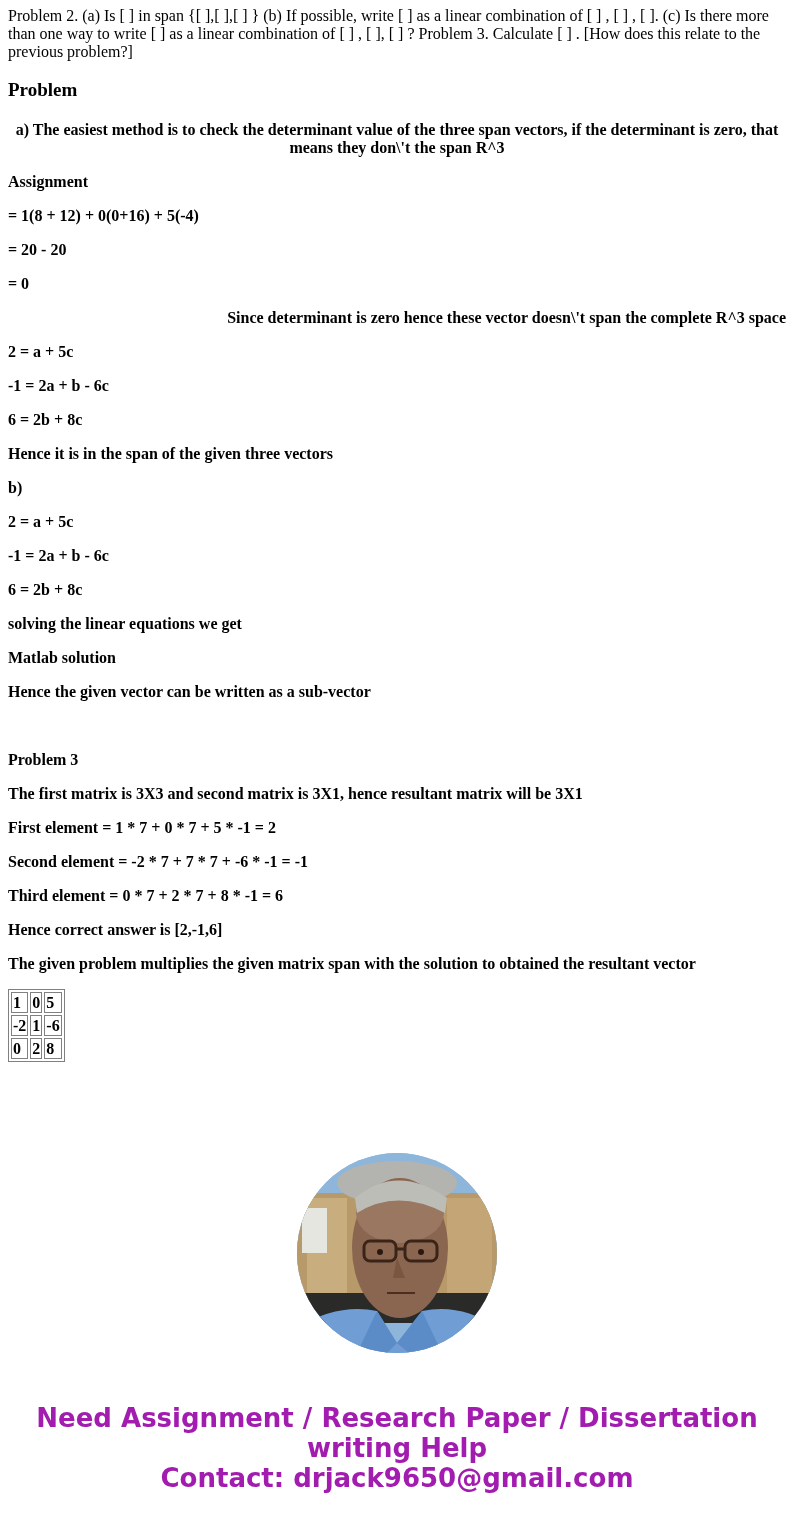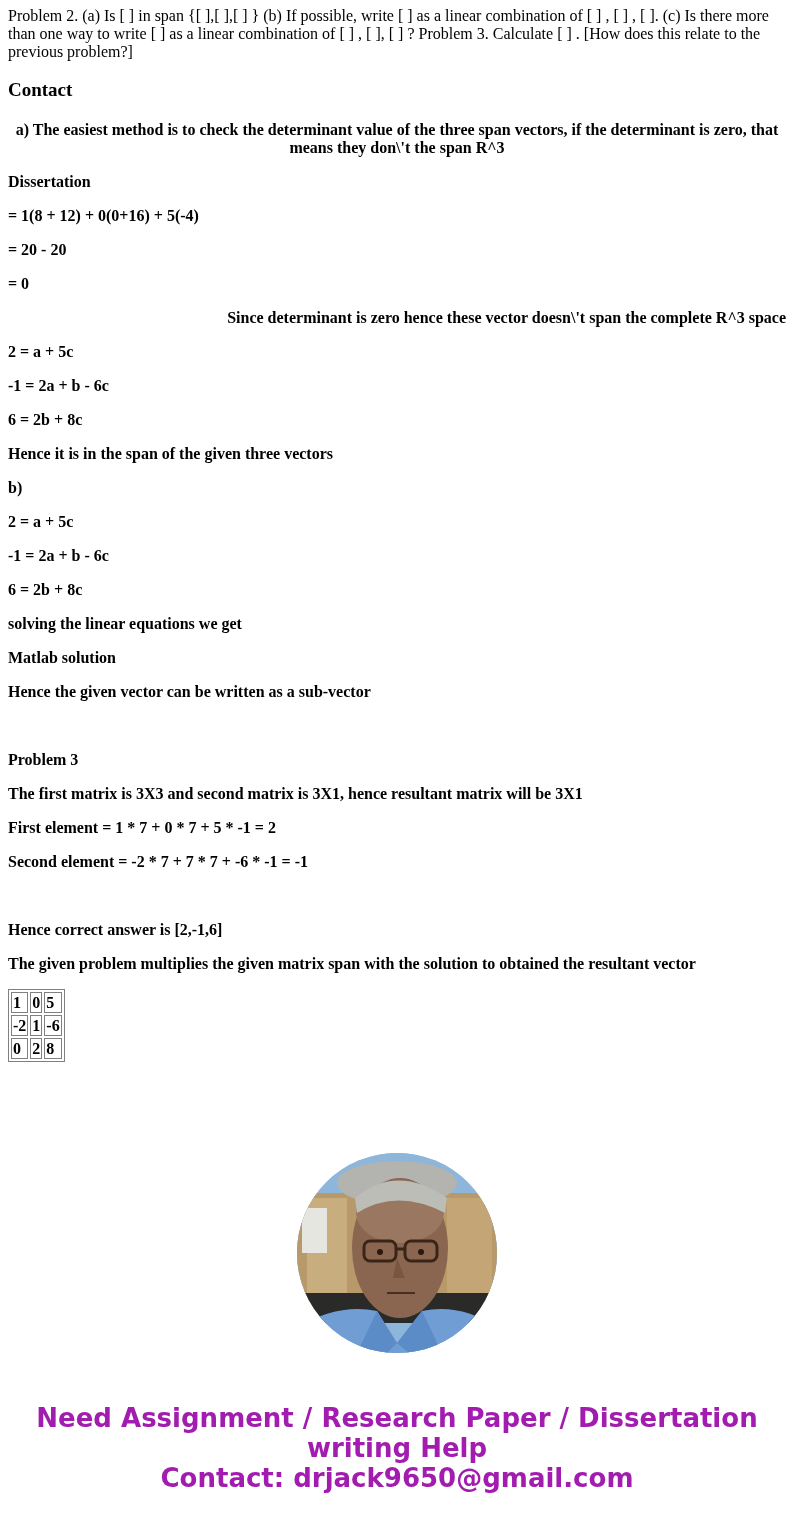--- a/index.html
+++ b/index.html
@@ -69,43 +69,44 @@
     font-size: 26px;
     line-height: 30px;
     color: #a21caf;
   }
 </style>
 </head>
 <body>
 
 <div class="content">
   <p class="question">Problem 2. (a) Is [ ] in span {[ ],[ ],[ ] } (b) If possible, write [ ] as a linear combination of [ ] , [ ] , [ ]. (c) Is there more than one way to write [ ] as a linear combination of [ ] , [ ], [ ] ? Problem 3. Calculate [ ] . [How does this relate to the previous problem?]</p>
-  <h3 class="heading">Contact</h3>
+  <h3 class="heading">Problem</h3>
 
   <p class="para" style="top:121px;text-align:center;">a) The easiest method is to check the determinant value of the three span vectors, if the determinant is zero, that means they don\'t the span R^3</p>
-  <p class="para" style="top:173px;">Dissertation</p>
+  <p class="para" style="top:173px;">Assignment</p>
   <p class="para" style="top:207px;">= 1(8 + 12) + 0(0+16) + 5(-4)</p>
   <p class="para" style="top:241px;">= 20 - 20</p>
   <p class="para" style="top:275px;">= 0</p>
   <p class="para" style="top:309px;text-align:right;">Since determinant is zero hence these vector doesn\'t span the complete R^3 space</p>
   <p class="para" style="top:343px;">2 = a + 5c</p>
   <p class="para" style="top:377px;">-1 = 2a + b - 6c</p>
   <p class="para" style="top:411px;">6 = 2b + 8c</p>
   <p class="para" style="top:445px;">Hence it is in the span of the given three vectors</p>
   <p class="para" style="top:479px;">b)</p>
   <p class="para" style="top:513px;">2 = a + 5c</p>
   <p class="para" style="top:547px;">-1 = 2a + b - 6c</p>
   <p class="para" style="top:581px;">6 = 2b + 8c</p>
   <p class="para" style="top:615px;">solving the linear equations we get</p>
   <p class="para" style="top:649px;">Matlab solution</p>
   <p class="para" style="top:683px;">Hence the given vector can be written as a sub-vector</p>
   <p class="para" style="top:751px;">Problem 3</p>
   <p class="para" style="top:785px;">The first matrix is 3X3 and second matrix is 3X1, hence resultant matrix will be 3X1</p>
   <p class="para" style="top:819px;">First element = 1 * 7 + 0 * 7 + 5 * -1 = 2</p>
   <p class="para" style="top:853px;">Second element = -2 * 7 + 7 * 7 + -6 * -1 = -1</p>
+  <p class="para" style="top:887px;">Third element = 0 * 7 + 2 * 7 + 8 * -1 = 6</p>
   <p class="para" style="top:921px;">Hence correct answer is [2,-1,6]</p>
   <p class="para" style="top:955px;">The given problem multiplies the given matrix span with the solution to obtained the resultant vector</p>
 
   <table class="matrix">
     <tbody>
         <tr>
       <td>1</td>
       <td>0</td>
       <td>5</td>
     </tr>

